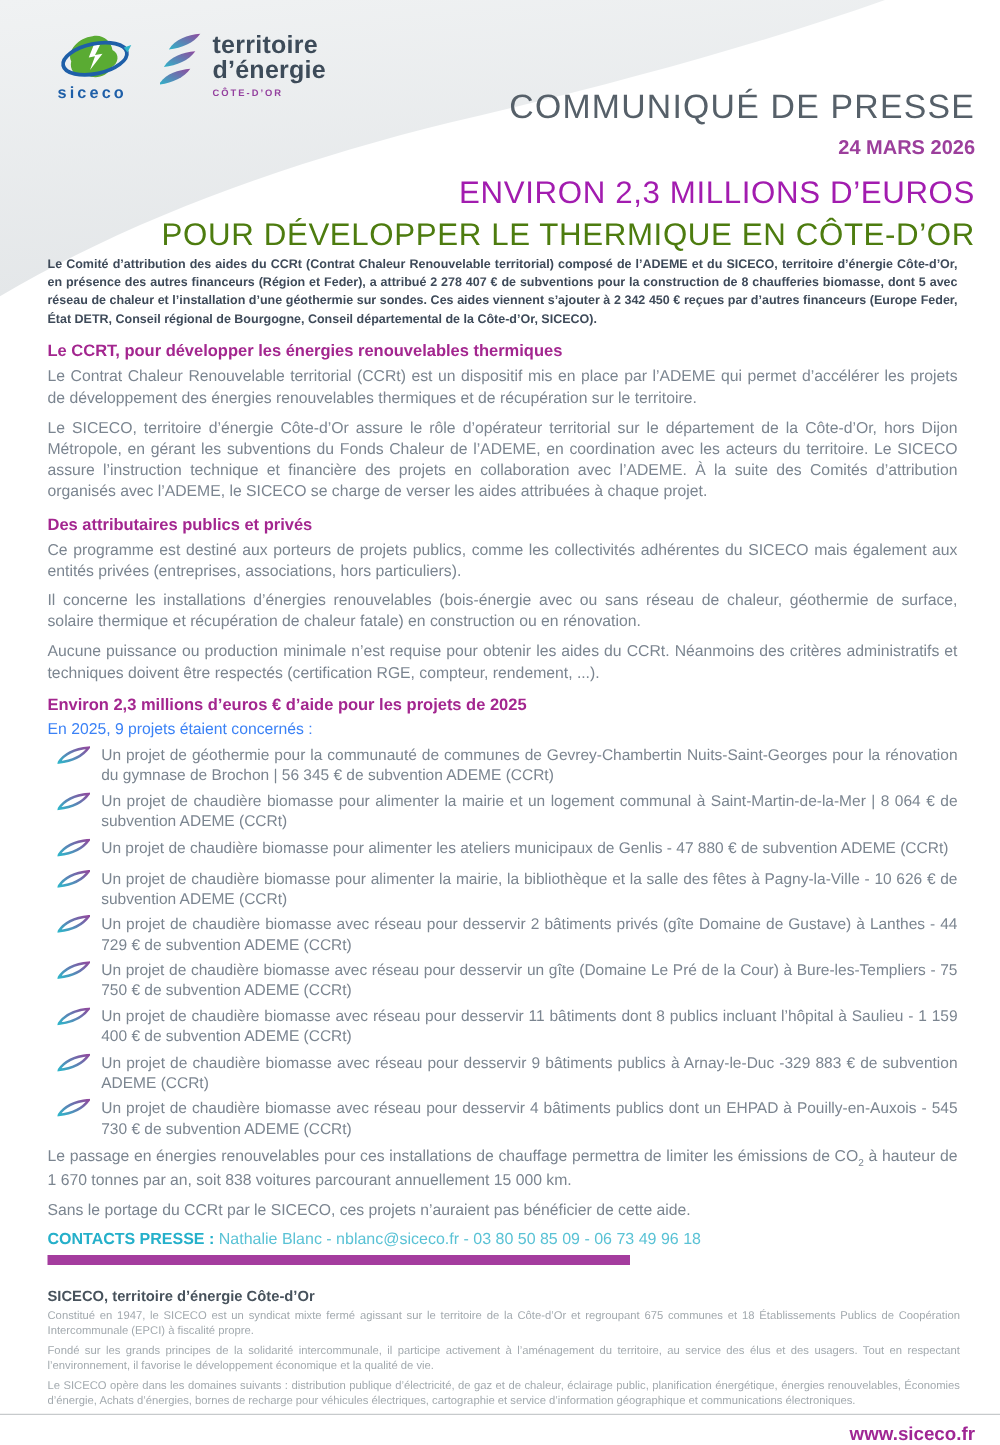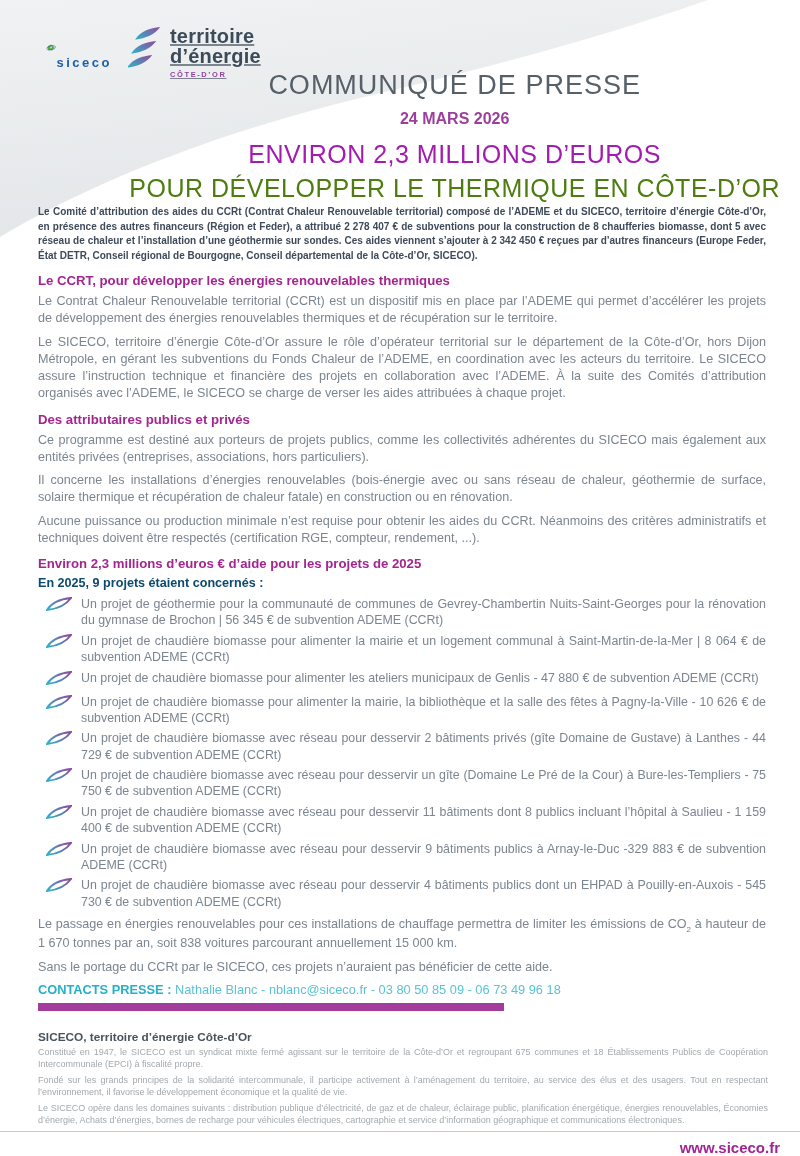--- a/index.html
+++ b/index.html
@@ -2,37 +2,37 @@
 <html lang="fr"><head>
 <meta charset="utf-8">
 <style>
   html,body{margin:0;padding:0;background:#fff;}
   .page{position:relative;width:800px;height:1156px;background:#fff;overflow:hidden;
         font-family:"Liberation Sans",sans-serif;color:#7b8590;}
   
   .header-bg{position:absolute;top:0;left:0;z-index:0;}
   header{position:relative;height:205px;z-index:1;}
   .logos{position:absolute;top:26px;left:46px;display:flex;align-items:flex-start;gap:16px;}
-  .siceco-logo{display:flex;flex-direction:row;align-items:flex-end;width:66px;}
+  .siceco-logo{display:flex;flex-direction:column;align-items:flex-start;width:66px;}
   .siceco-word{font-size:13px;font-weight:bold;color:#1e5fa8;letter-spacing:2.5px;margin-top:-4px;}
   .te-logo{display:flex;align-items:flex-start;gap:8px;}
-  .te-text{line-height:1;text-decoration:underline;}
+  .te-text{line-height:1;}
   .te-line{font-size:20px;font-weight:600;color:#3d4b59;letter-spacing:0.2px;line-height:1.02;}
   .te-sub{font-size:7.5px;font-weight:bold;color:#94419f;letter-spacing:1.6px;margin-top:4px;}
-  .header-right{position:absolute;top:70px;right:20px;text-align:center;}
+  .header-right{position:absolute;top:70px;right:20px;text-align:right;}
   .doc-title{font-size:27px;font-weight:400;color:#566069;letter-spacing:1px;margin:0;}
   .doc-date{font-size:16px;font-weight:bold;color:#9c3f9c;margin-top:9px;}
   .doc-sub1{font-size:25px;color:#a21caf;letter-spacing:0.5px;margin-top:12px;}
   .doc-sub2{font-size:25px;color:#4d7c0f;letter-spacing:0.5px;margin-top:5px;}
   
   main{position:relative;z-index:1;padding:0 34px 0 38px;}
   .intro{font-size:10px;font-weight:bold;color:#3e4a59;line-height:1.45;text-align:justify;margin:0 0 10px;}
   h2{font-size:13.2px;font-weight:bold;color:#a3268f;margin:9px 0 5px;}
   .body-p{font-size:12.6px;color:#7b8590;line-height:1.37;text-align:justify;margin:0 0 6px;}
-  .lead-p{font-size:12.6px;color:#0c4a6e;margin:0 0 6px;font-weight:bold;}
+  .lead-p{font-size:12.6px;color:#3b82f6;margin:0 0 6px;}
   ul.projects{list-style:none;margin:0 0 6px;padding:0;}
   ul.projects li{display:flex;align-items:flex-start;margin:0 0 4px;justify-content:space-between;}
   .b-icon{flex:0 0 26px;margin:1px 9px 0 8px;}
   .b-text{flex:1;font-size:12.4px;color:#7b8590;line-height:1.32;text-align:justify;}
   sub{font-size:8px;}
   .contacts{margin:4px 0 6px;font-size:12.8px;}
   .contacts .label{font-weight:bold;color:#25b0ca;}
   .contacts .info{color:#5ac2d5;}
   .purple-bar{height:8px;width:466px;background:#a43c9e;margin:4px 0 0;}
   

